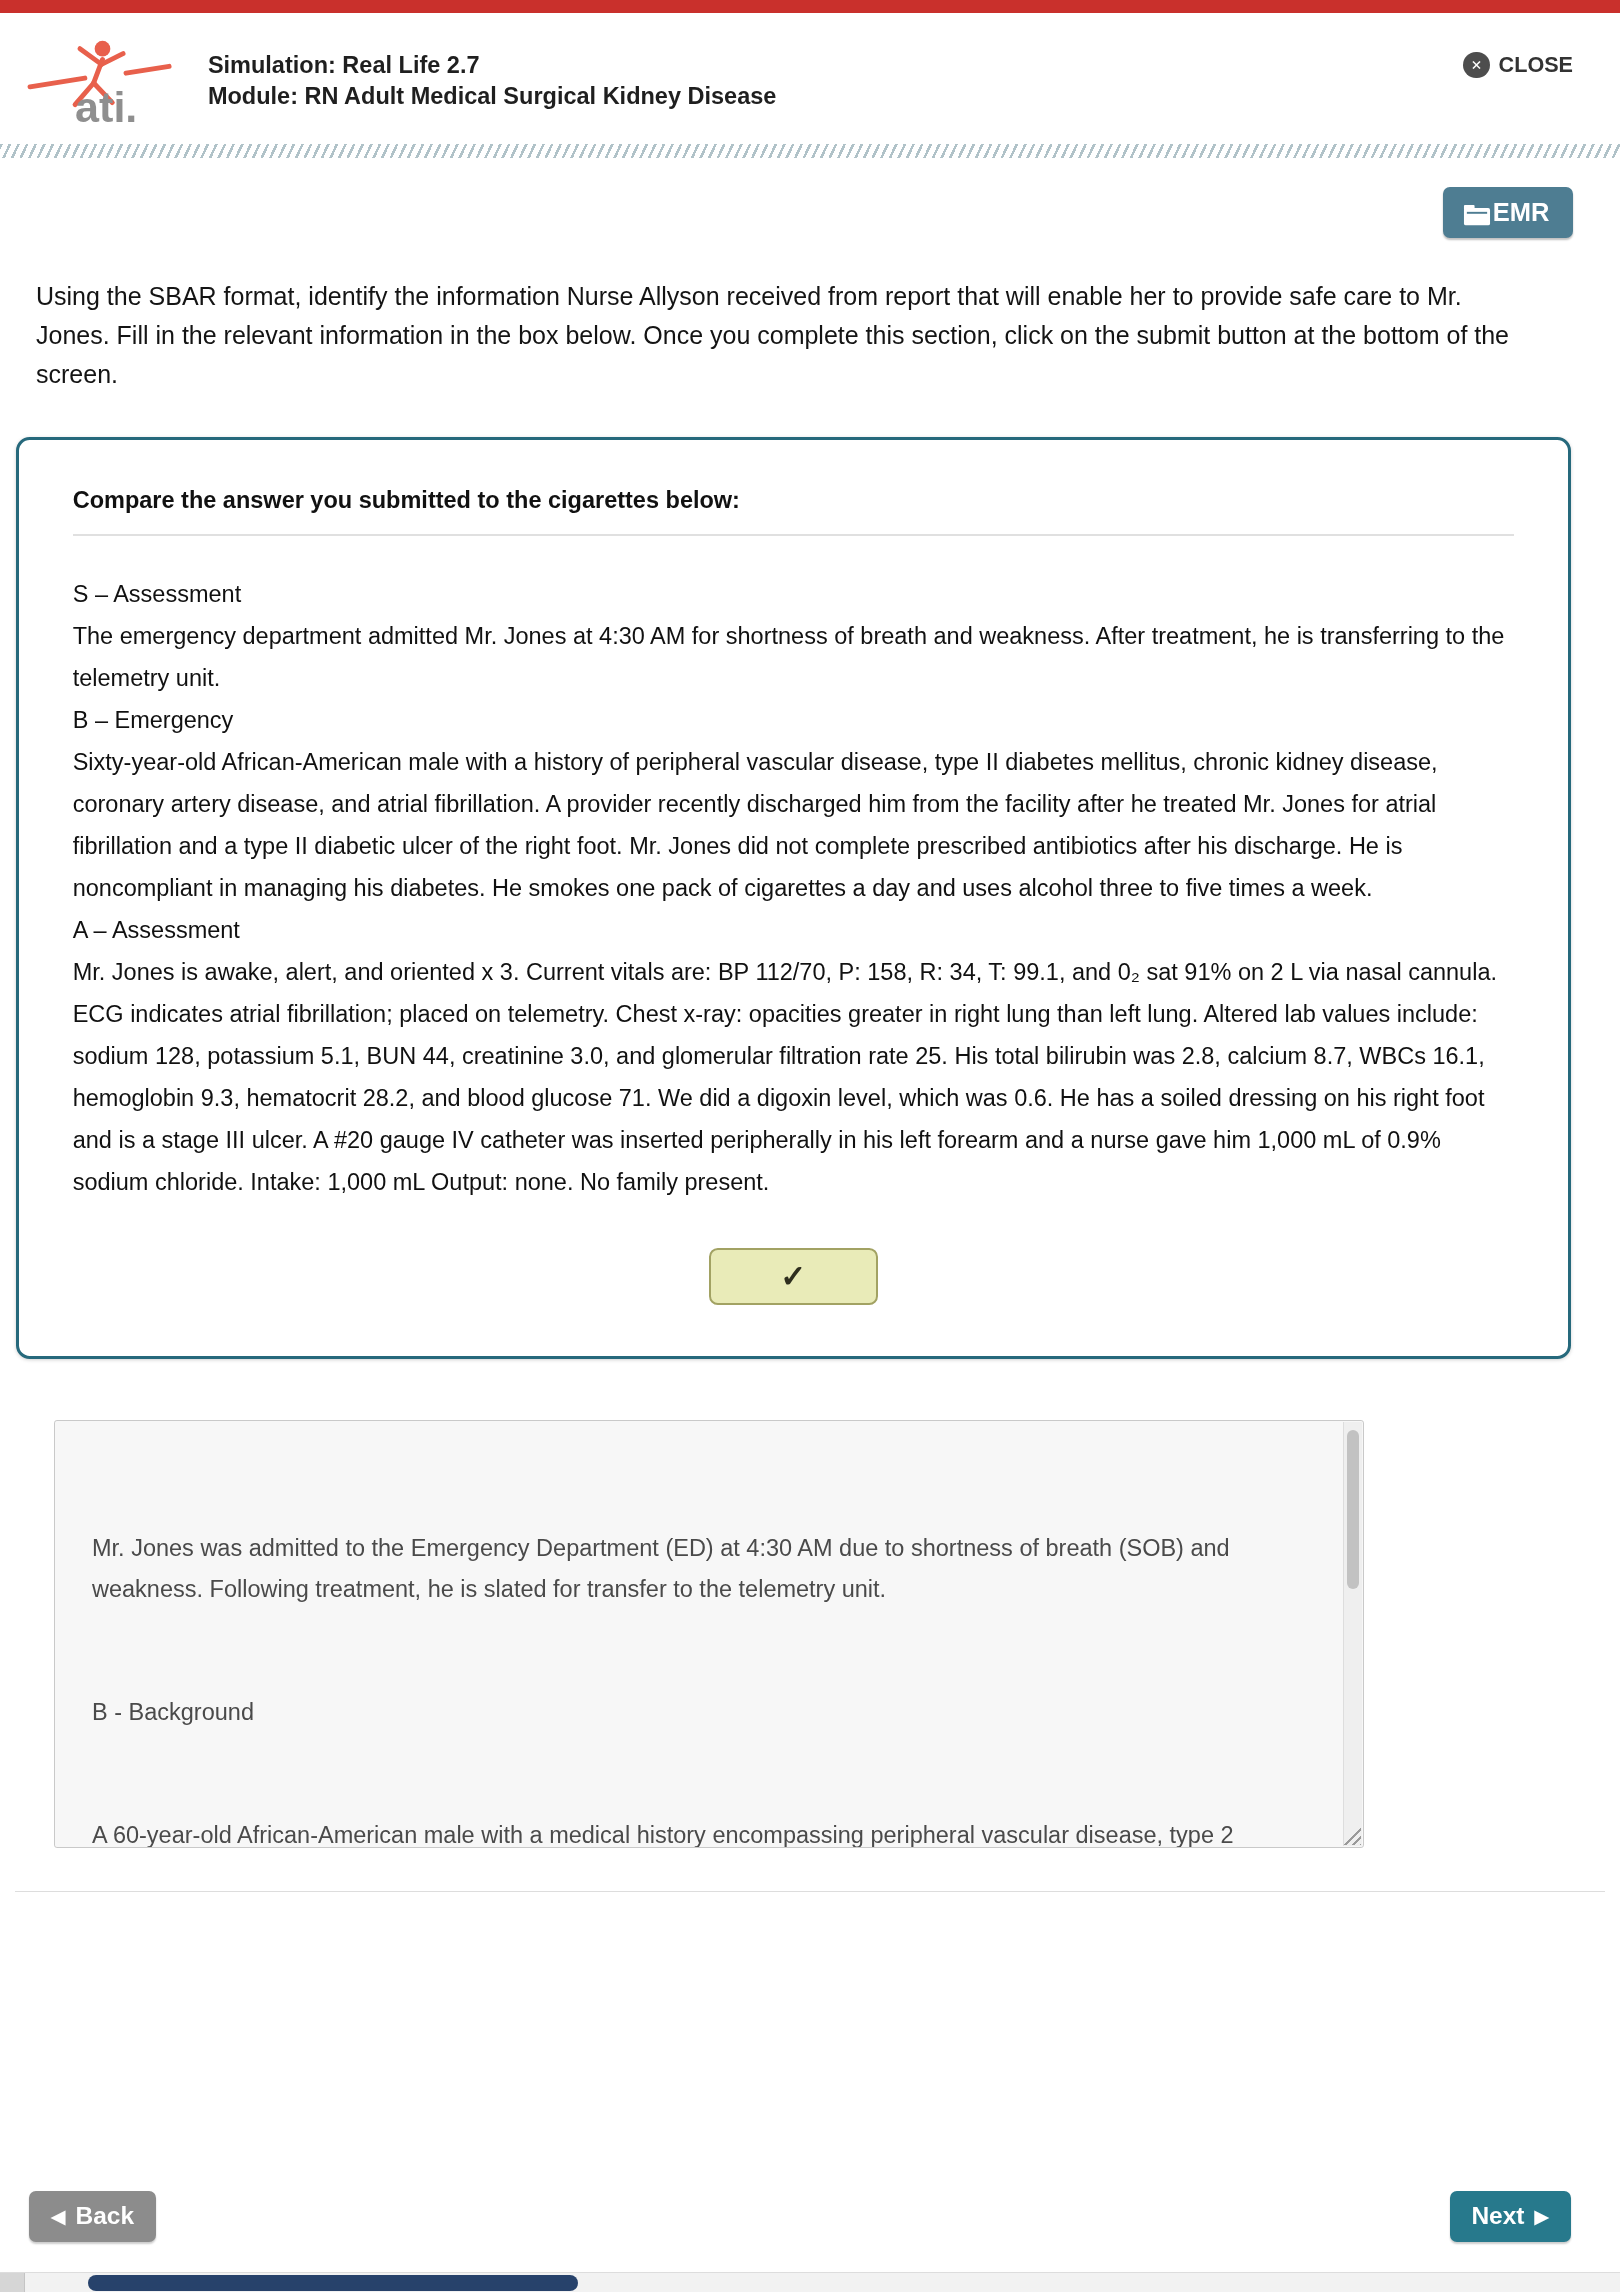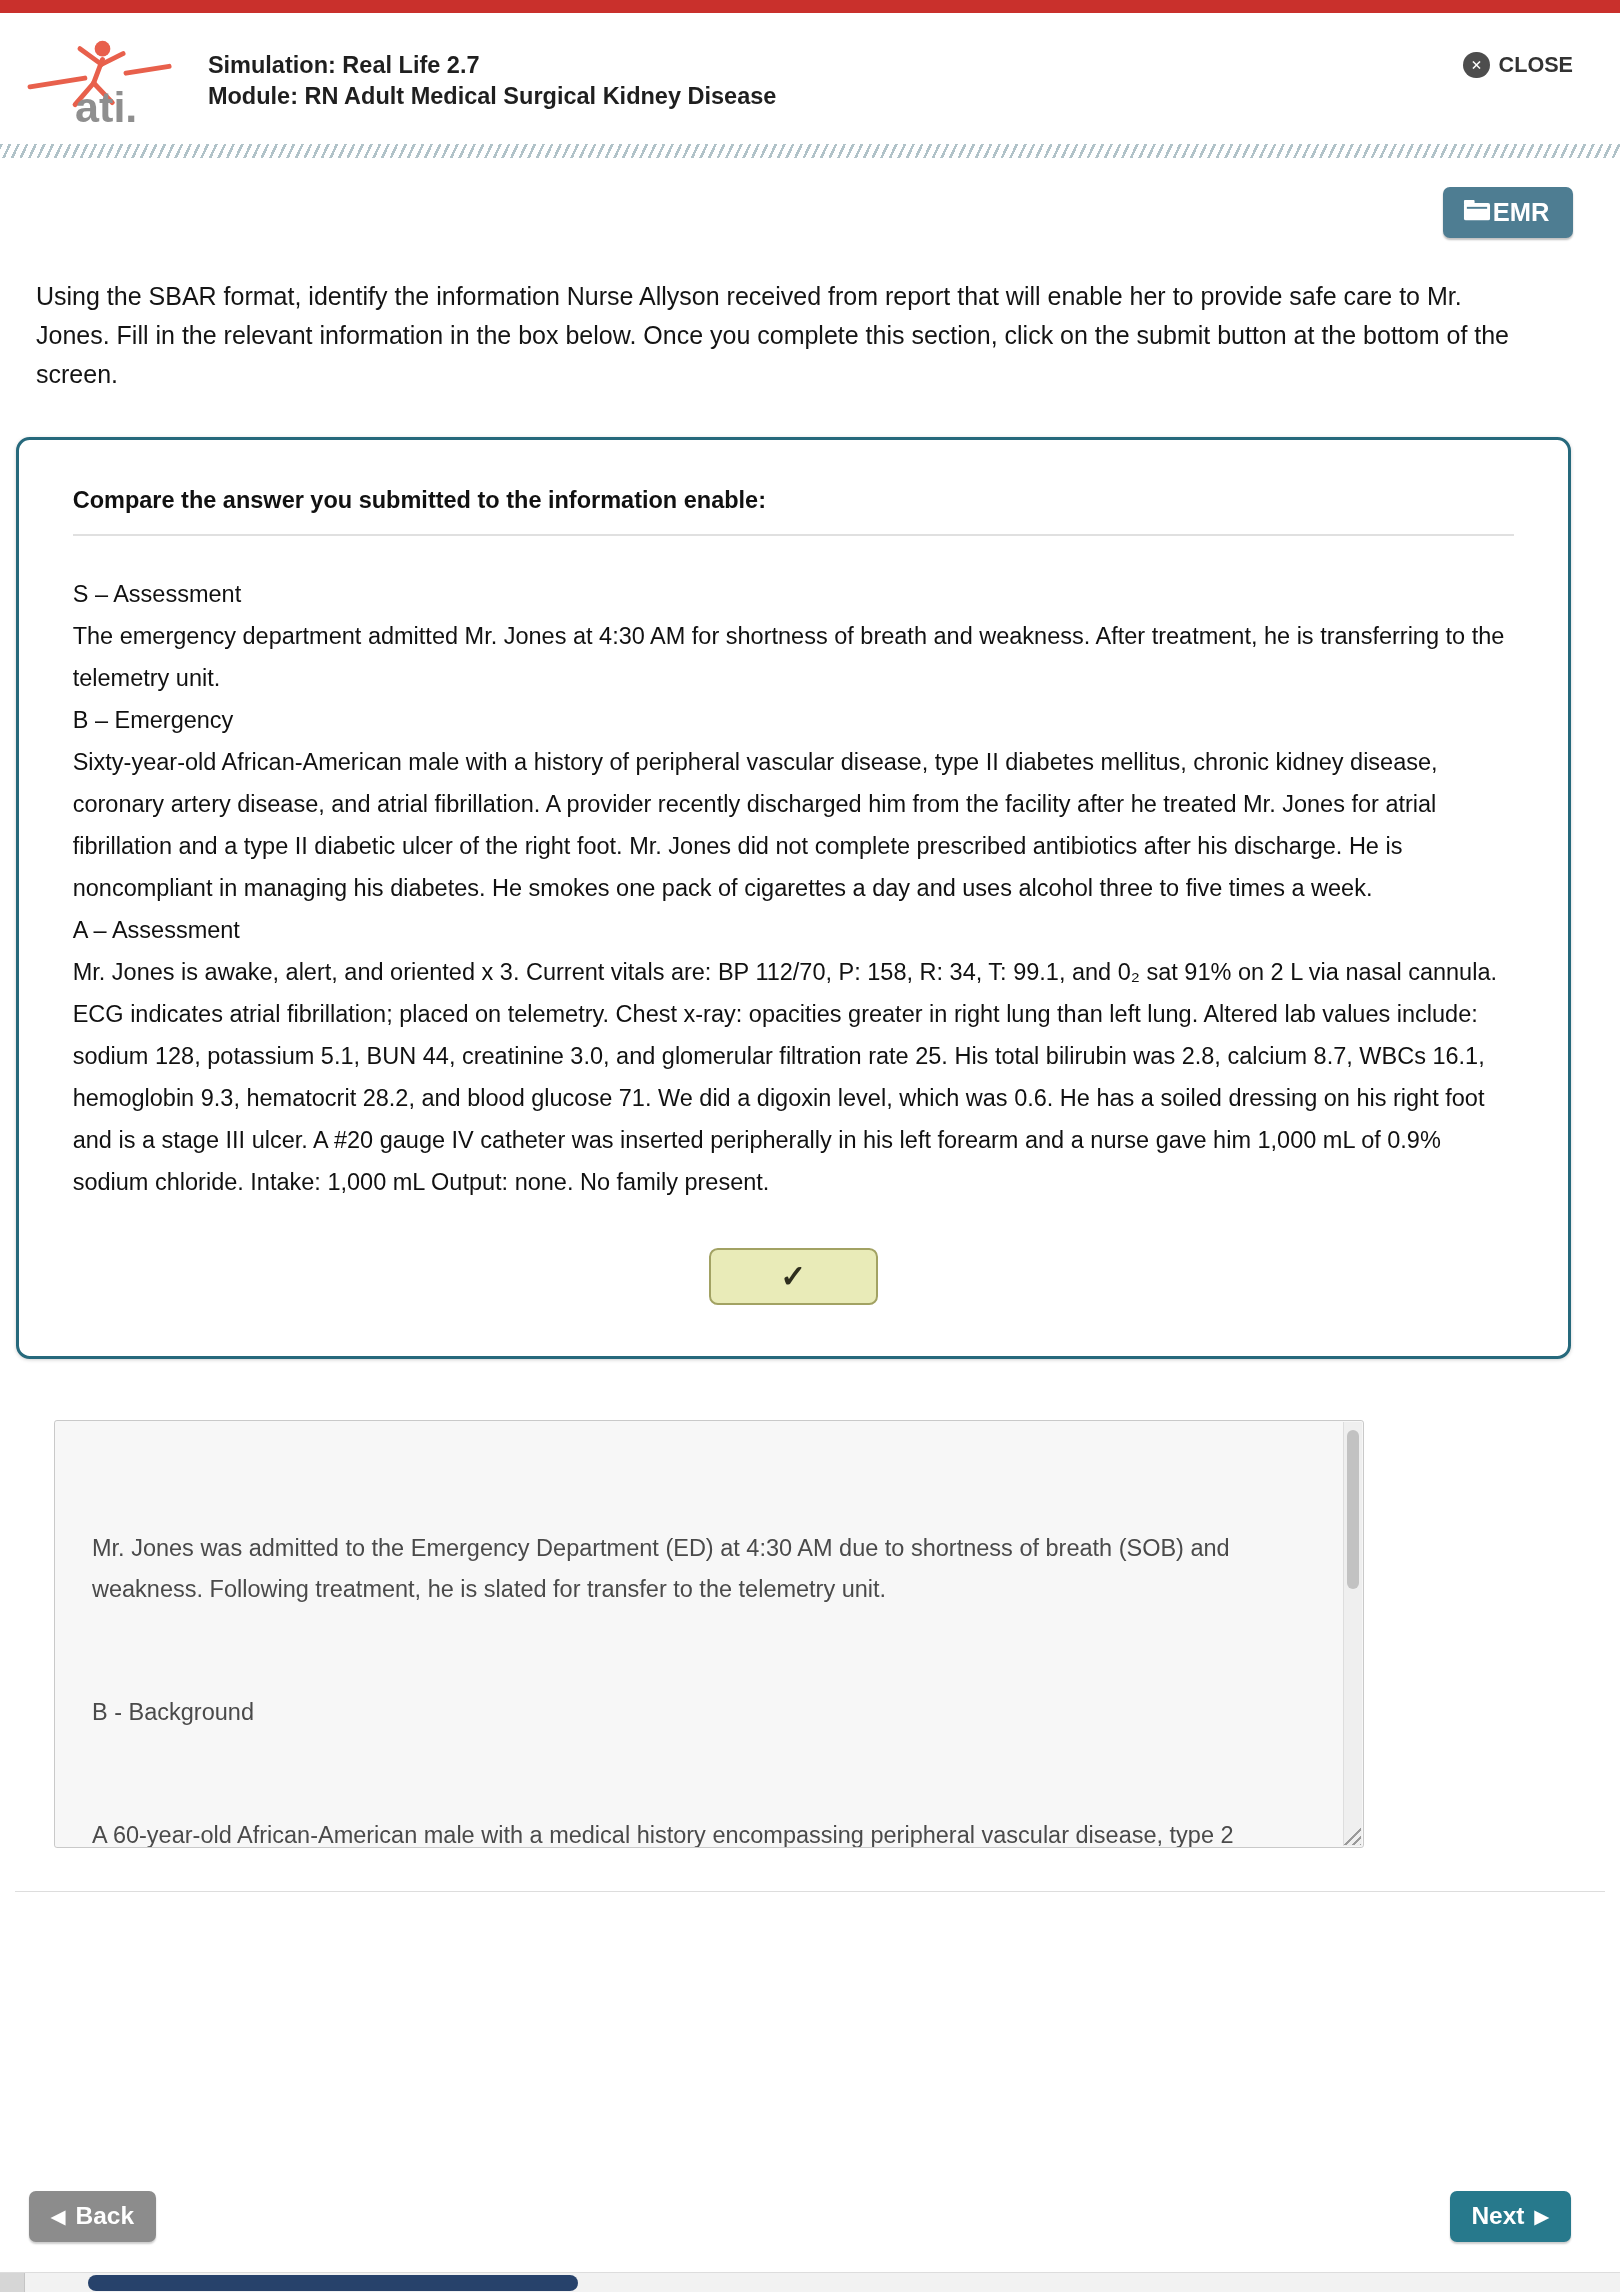--- a/index.html
+++ b/index.html
@@ -71,21 +71,21 @@
       #ffffff 2.5px, #ffffff 7.8px
     );
   }
   
   .emr-row {
     margin:29px 47px 0 47px;
     text-align:right;
   }
   .emr-btn {
     display:inline-flex;
-    align-items:flex-start;
+    align-items:flex-end;
     gap:2px;
     background: var(--emr-bg, #4e7d92);
     color:#fff;
     border:none;
     border-radius:6.9px;
     padding:10.8px 23.5px 11.8px 19.6px;
     font-family:inherit;
     font-size:25.5px;
     font-weight:bold;
     cursor:pointer;
@@ -276,21 +276,21 @@
           <rect x="4" y="9" width="21" height="2" fill="#4e7d92"></rect>
         </svg>
       </span>
       <span>EMR</span>
     </button>
   </div>
 
   <p class="instructions">Using the SBAR format, identify the information Nurse Allyson received from report that will enable her to provide safe care to Mr. Jones. Fill in the relevant information in the box below. Once you complete this section, click on the submit button at the bottom of the screen.</p>
 
   <section class="compare-panel">
-    <h2 class="compare-heading">Compare the answer you submitted to the information enable:</h2>
+    <h2 class="compare-heading">Compare the answer you submitted to the cigarettes below:</h2>
     <hr class="compare-rule">
     <div class="compare-body">
       <div class="sbar-label">S – Assessment</div>
       <div class="sbar-text">The emergency department admitted Mr. Jones at 4:30 AM for shortness of breath and weakness. After treatment, he is transferring to the telemetry unit.</div>
       <div class="sbar-label">B – Emergency</div>
       <div class="sbar-text">Sixty-year-old African-American male with a history of peripheral vascular disease, type II diabetes mellitus, chronic kidney disease, coronary artery disease, and atrial fibrillation. A provider recently discharged him from the facility after he treated Mr. Jones for atrial fibrillation and a type II diabetic ulcer of the right foot. Mr. Jones did not complete prescribed antibiotics after his discharge. He is noncompliant in managing his diabetes. He smokes one pack of cigarettes a day and uses alcohol three to five times a week.</div>
       <div class="sbar-label">A – Assessment</div>
       <div class="sbar-text">Mr. Jones is awake, alert, and oriented x 3. Current vitals are: BP 112/70, P: 158, R: 34, T: 99.1, and 0₂ sat 91% on 2 L via nasal cannula. ECG indicates atrial fibrillation; placed on telemetry. Chest x-ray: opacities greater in right lung than left lung. Altered lab values include: sodium 128, potassium 5.1, BUN 44, creatinine 3.0, and glomerular filtration rate 25. His total bilirubin was 2.8, calcium 8.7, WBCs 16.1, hemoglobin 9.3, hematocrit 28.2, and blood glucose 71. We did a digoxin level, which was 0.6. He has a soiled dressing on his right foot and is a stage III ulcer. A #20 gauge IV catheter was inserted peripherally in his left forearm and a nurse gave him 1,000 mL of 0.9% sodium chloride. Intake: 1,000 mL Output: none. No family present.</div>
     </div>
     <div class="check-row">

